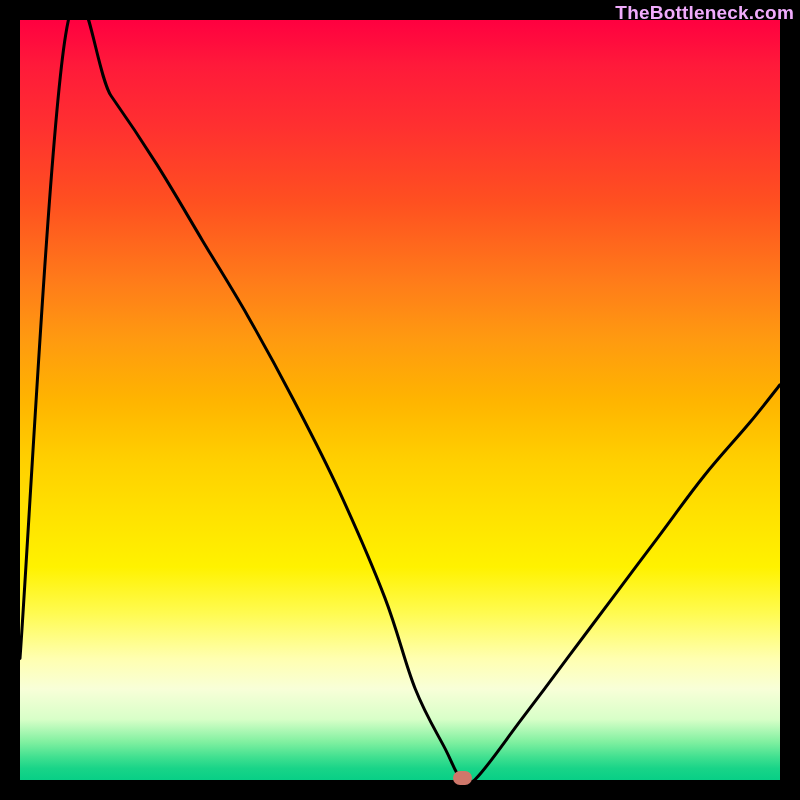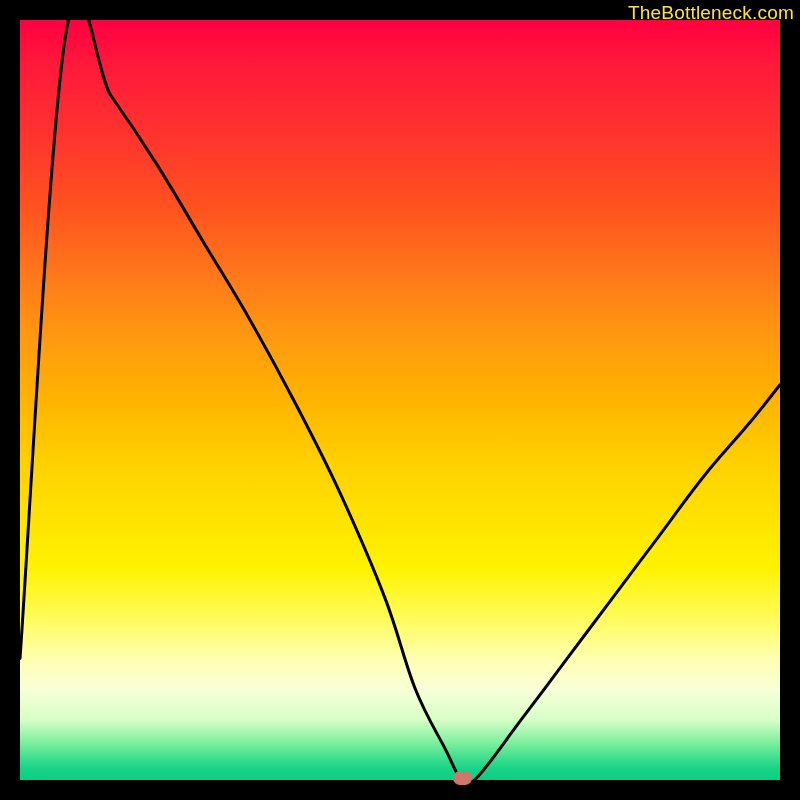--- a/index.html
+++ b/index.html
@@ -41,23 +41,23 @@
       #80f0a0 95%,
       #40e090 97%,
       #18d488 98.5%,
       #08cf86 100%
     );
   }
   .watermark {
     position: absolute;
     top: 2px;
     right: 6px;
-    color: #fde047;
+    color: #f0abfc;
     font-size: 19px;
-    font-weight: 400;
+    font-weight: 700;
     letter-spacing: 0.2px;
     user-select: none;
   }
   svg.curve {
     position: absolute;
     left: 0;
     top: 0;
     width: 760px;
     height: 760px;
   }

